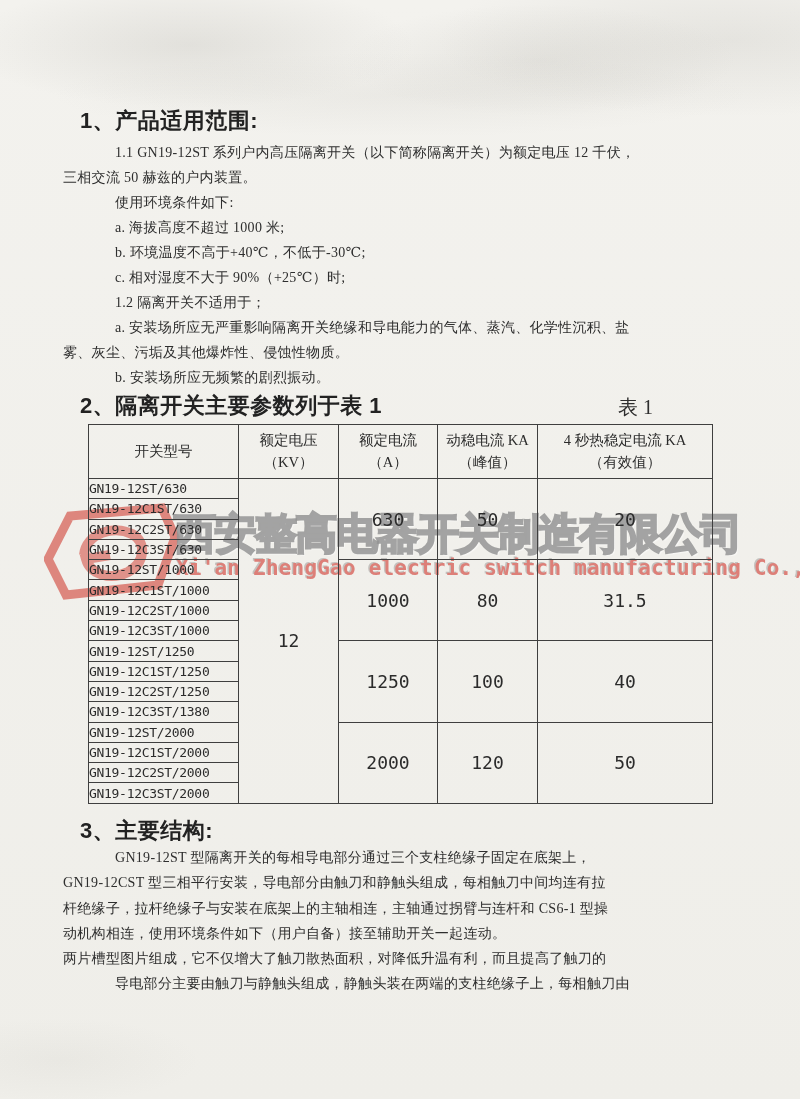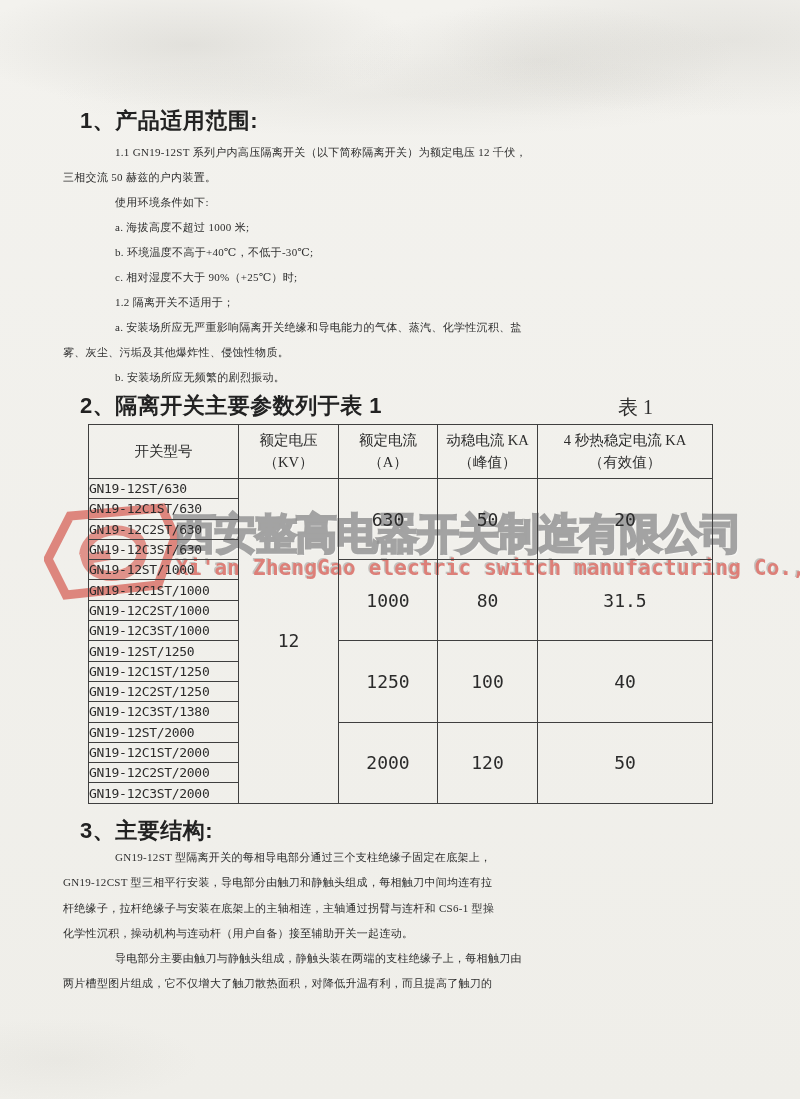--- a/index.html
+++ b/index.html
@@ -20,21 +20,21 @@
       linear-gradient(#f3f2ee,#efeee9);
   }
   .content{position:absolute;inset:0;z-index:2;}
   .wm-layer{position:absolute;inset:0;z-index:1;}
 
   .h-sec{
     position:absolute;left:80px;
     font-family:"Liberation Sans","DejaVu Sans",sans-serif;
     font-weight:bold;font-size:22px;letter-spacing:0.5px;color:#222;
   }
-  .lines{position:absolute;left:63px;width:692px;font-size:11px;color:#2e2e2e;}
+  .lines{position:absolute;left:63px;width:692px;font-size:14px;color:#2e2e2e;}
   .lines .ln{height:25px;line-height:25px;white-space:nowrap;letter-spacing:0.3px;}
   .lines .ind{padding-left:52px;}
   #s3-lines .ln{height:25.3px;line-height:25.3px;}
 
   .tbl-label{position:absolute;left:596px;top:394px;font-size:20px;color:#2e2e2e;margin-left:22px;}
 
   table.params{
     position:absolute;left:88px;top:424px;width:624px;
     border-collapse:collapse;table-layout:fixed;
     background:transparent;border:1.5px solid #3a3a3a;
@@ -210,18 +210,18 @@
         </tr>
     </tbody>
   </table>
 
   <div class="h-sec" style="top:816px">3、主要结构:</div>
 
   <div class="lines" id="s3-lines" style="top:845px">
     <div class="ln ind">GN19-12ST 型隔离开关的每相导电部分通过三个支柱绝缘子固定在底架上，</div>
     <div class="ln">GN19-12CST 型三相平行安装，导电部分由触刀和静触头组成，每相触刀中间均连有拉</div>
     <div class="ln">杆绝缘子，拉杆绝缘子与安装在底架上的主轴相连，主轴通过拐臂与连杆和 CS6-1 型操</div>
-    <div class="ln">化学性沉积，操动机构与连动杆（用户自备）接至辅助开关一起连动。</div>
+    <div class="ln">动机构相连，使用环境条件如下（用户自备）接至辅助开关一起连动。</div>
+    <div class="ln">两片槽型图片组成，它不仅增大了触刀散热面积，对降低升温有利，而且提高了触刀的</div>
     <div class="ln ind">导电部分主要由触刀与静触头组成，静触头装在两端的支柱绝缘子上，每相触刀由</div>
-    <div class="ln">两片槽型图片组成，它不仅增大了触刀散热面积，对降低升温有利，而且提高了触刀的</div>
   </div>
 
 </div>
 
 </body></html>

